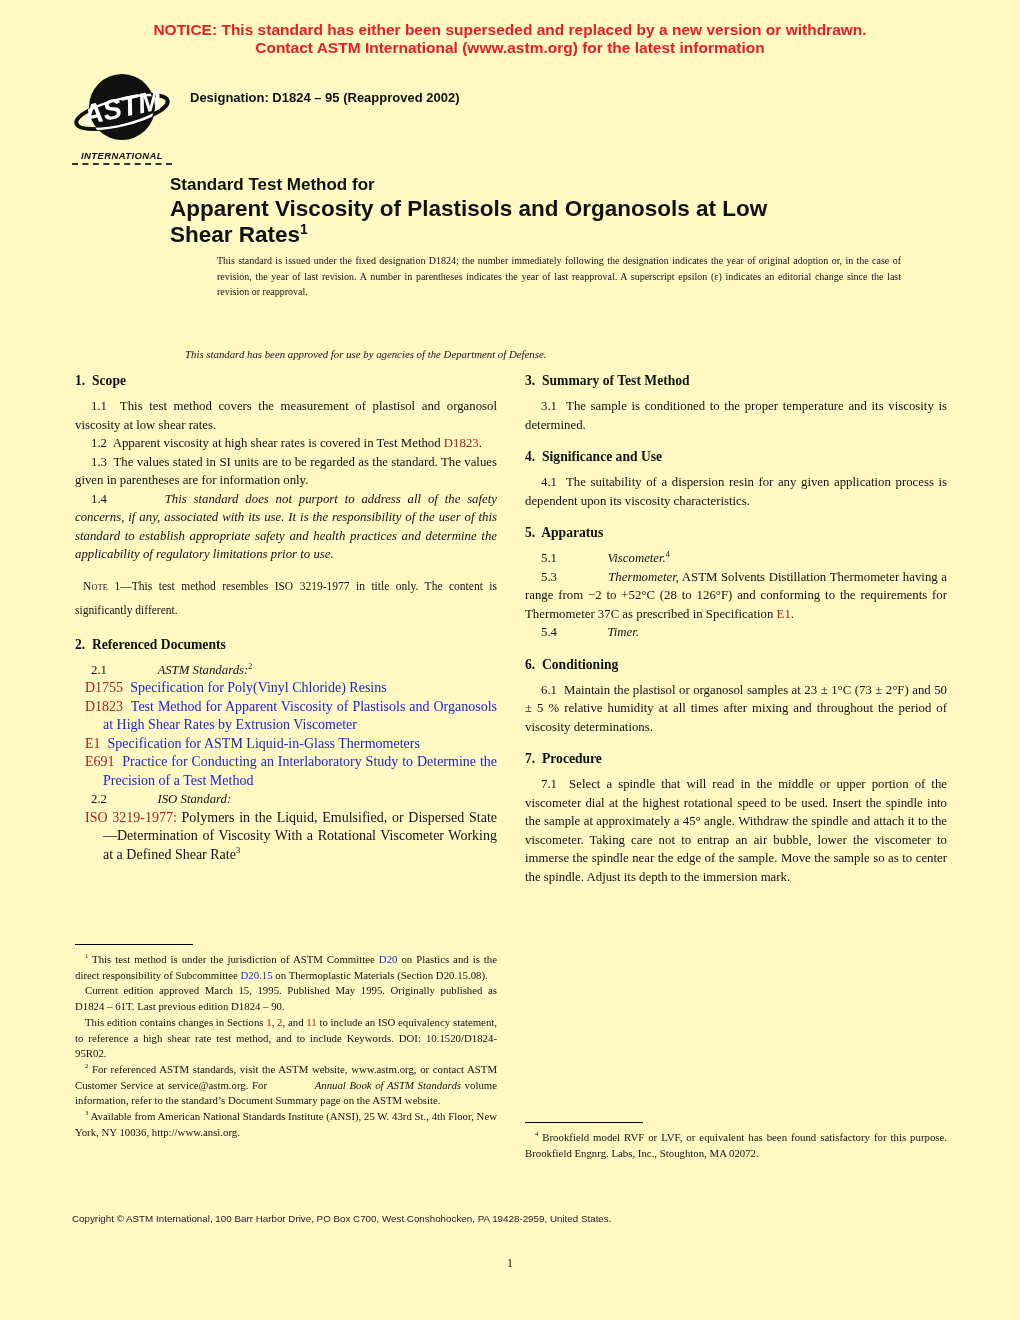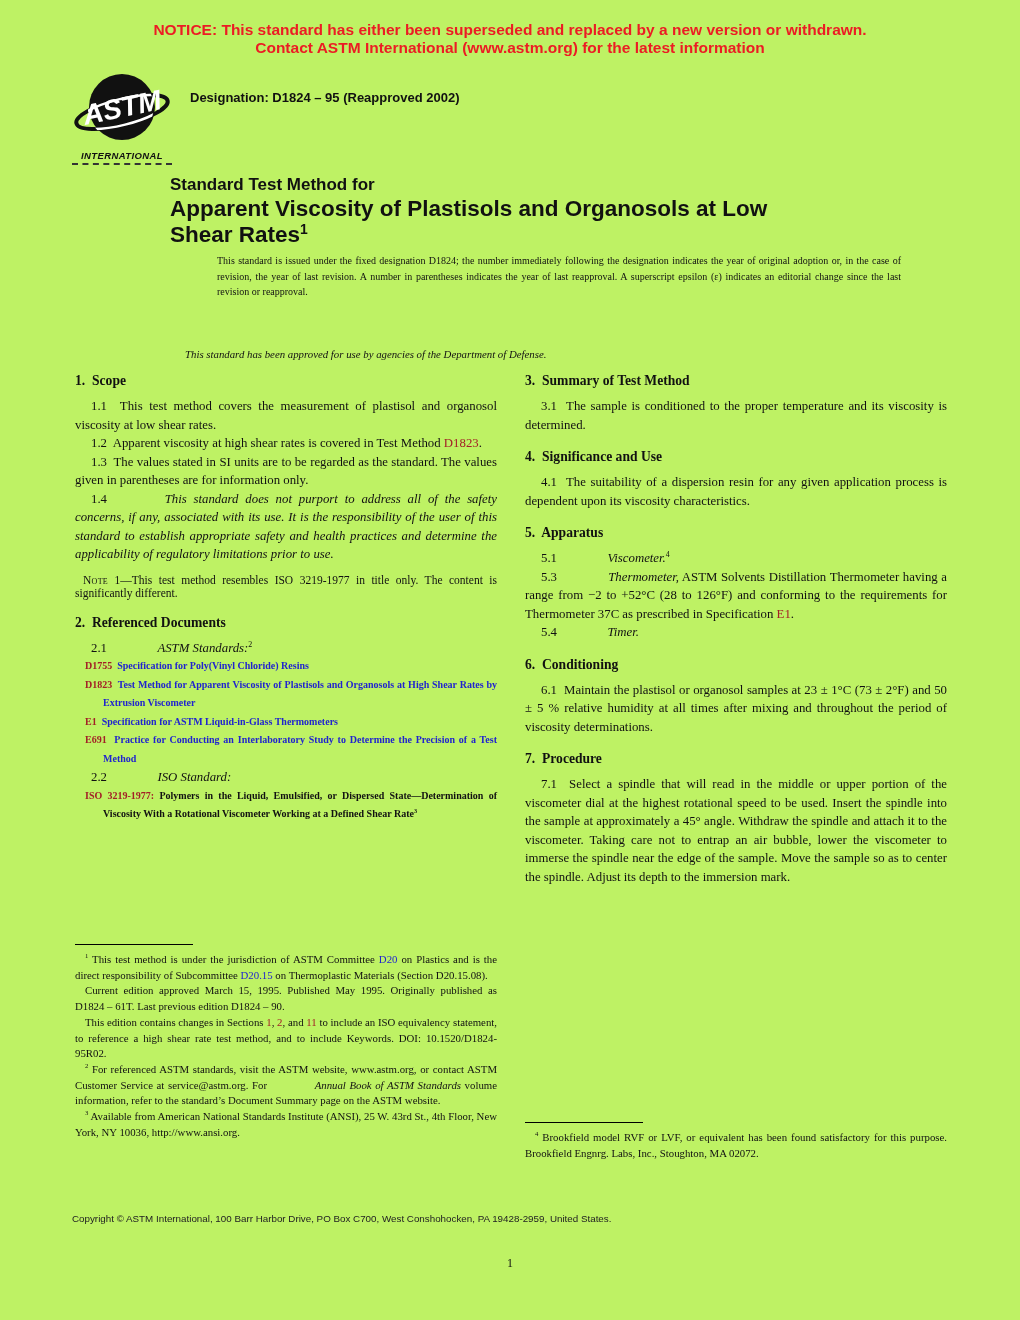--- a/index.html
+++ b/index.html
@@ -7,21 +7,21 @@
     --blue:#2024cf;
     --notice:#ec1c24;
     --ink:#111111;
   }
   *{box-sizing:border-box;margin:0;padding:0;}
   html,body{background:#ffffff;}
   .page{
     position:relative;
     width:1020px;height:1320px;
     margin:0 auto;
-    background:#bef264;
+    background:#fef9c3;
     font-family:"Liberation Serif", serif;
     color:var(--ink);
     overflow:hidden;
   }
   
   .notice{
     position:absolute;top:21px;left:0;right:0;
     text-align:center;
     font-family:"Liberation Sans", sans-serif;
     font-weight:bold;
@@ -73,27 +73,26 @@
     font-size:13.6px;line-height:18px;
     margin:14px 0 7px 0;
   }
   h2.sec:first-child{margin-top:0;}
   p.bp{
     font-size:12.8px;line-height:18.5px;
     text-align:justify;
     text-indent:16px;
   }
   p.ref{
-    font-size:10px;line-height:18.5px;
+    font-size:14px;line-height:18.5px;
     padding-left:28px;text-indent:-18px;
     text-align:justify;
-    font-weight:bold;
   }
   p.note{
-    font-size:11.5px;line-height:13px;
+    font-size:11.5px;line-height:24px;
     text-align:justify;text-indent:8px;
     margin-top:10px;
   }
   
   .fnblock{position:absolute;width:422px;}
   .fnblock.fleft{top:572px;left:0;}
   .fnblock.fright{top:750px;left:0;}
   .fnrule{width:118px;border-top:1.5px solid #000;margin-bottom:7px;}
   p.fn{
     font-size:10.8px;line-height:15.7px;

